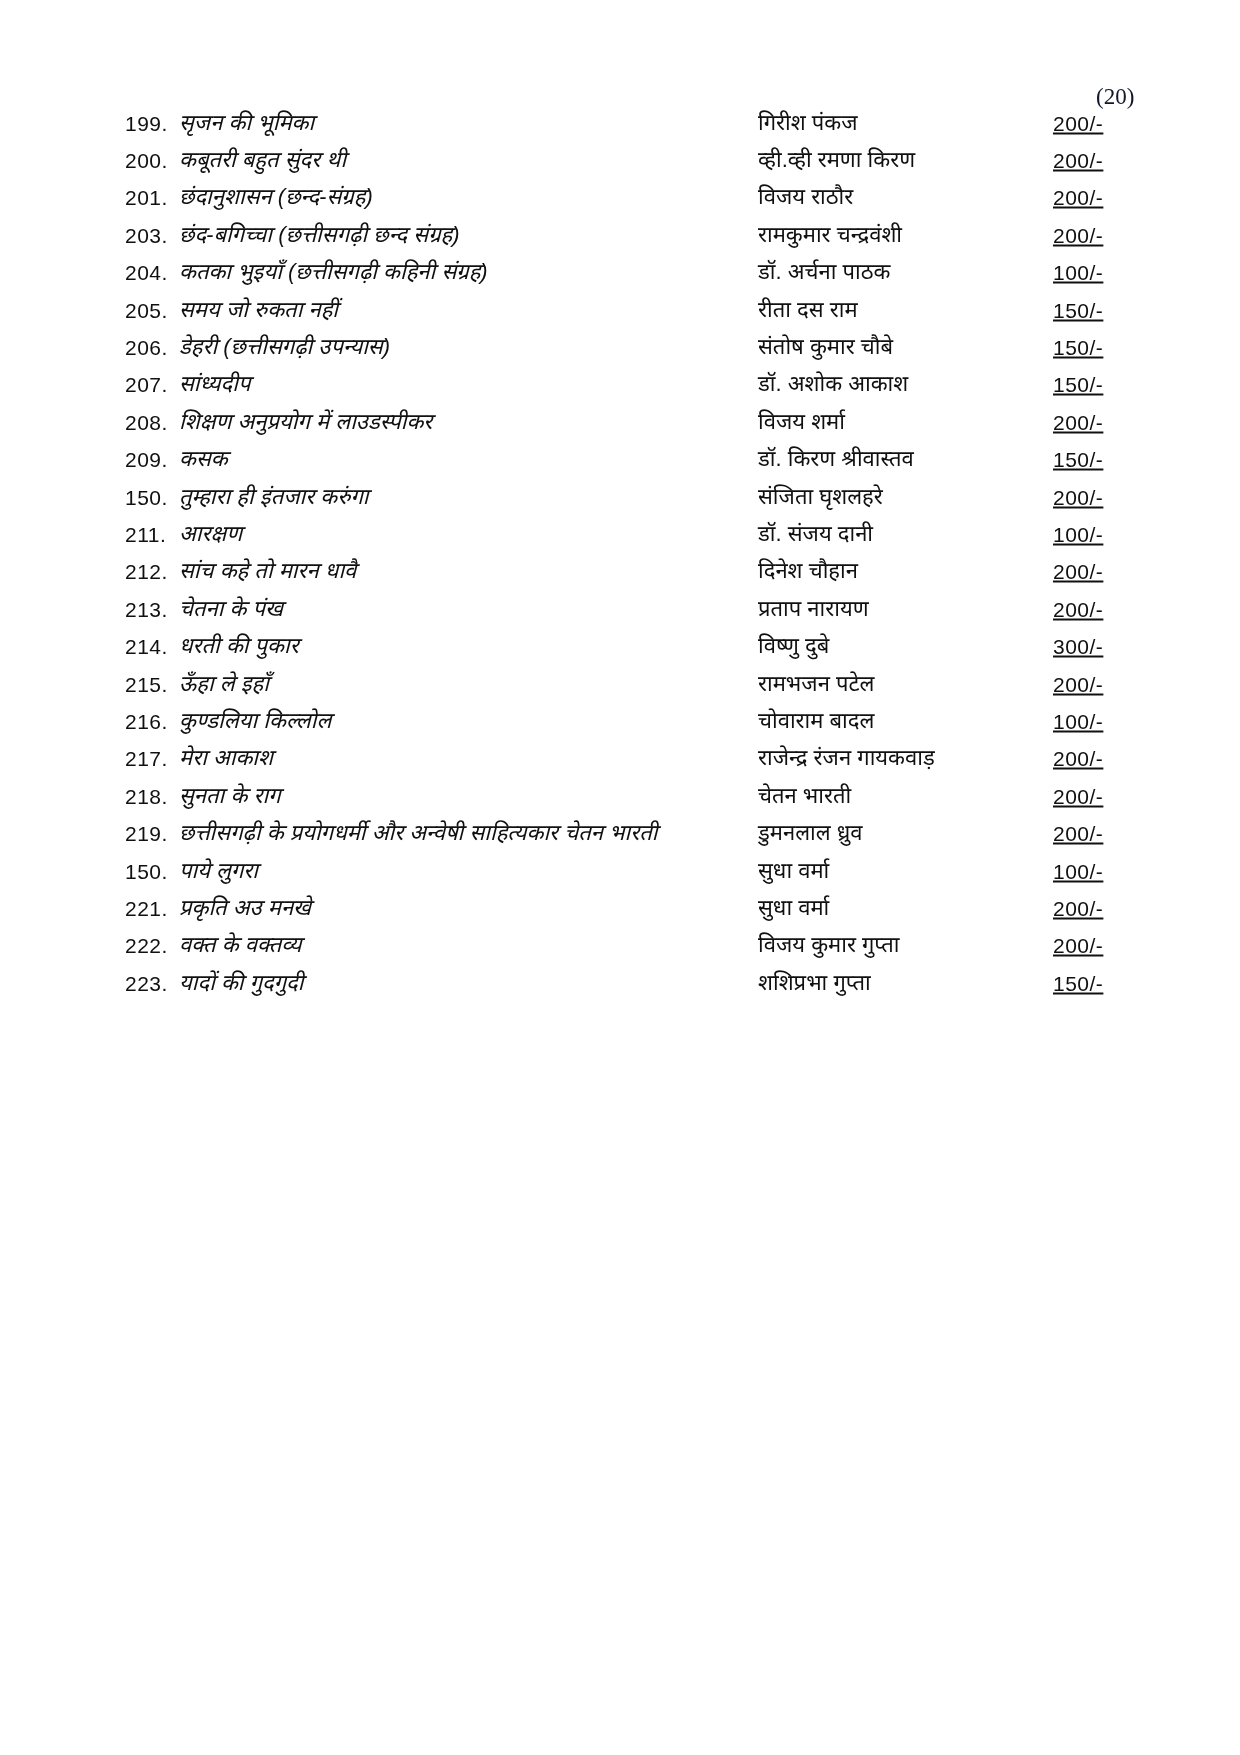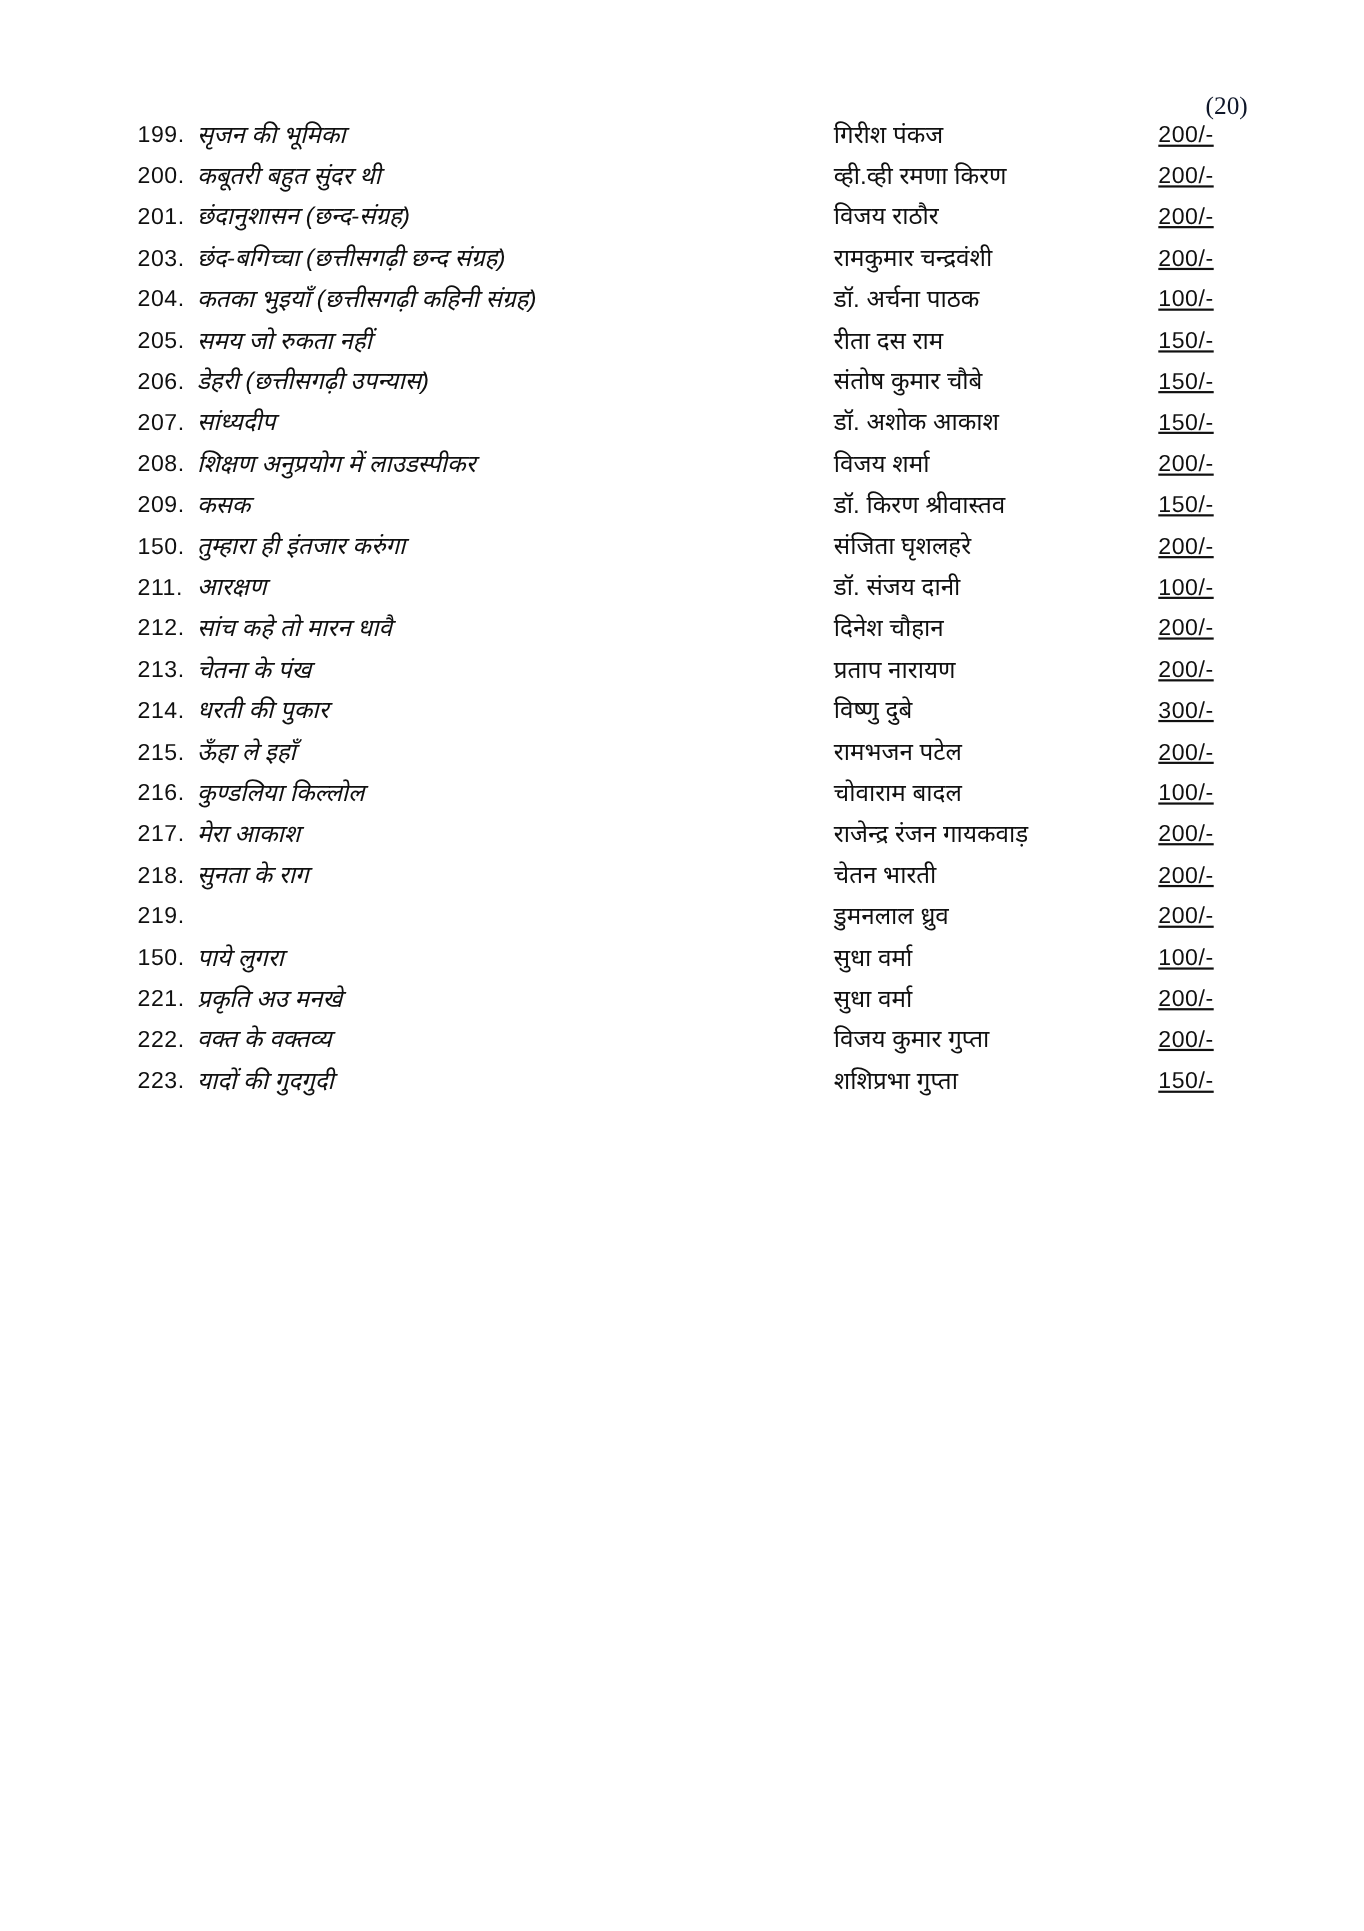--- a/index.html
+++ b/index.html
@@ -197,20 +197,21 @@
 
   <div class="row">
     <span class="no">218.</span>
     <span class="title">सुनता के राग</span>
     <span class="author">चेतन भारती</span>
     <span class="price">200/-</span>
   </div>
 
   <div class="row">
     <span class="no">219.</span>
+    <span class="title">छत्तीसगढ़ी के प्रयोगधर्मी और अन्वेषी साहित्यकार चेतन भारती</span>
     <span class="author">डुमनलाल ध्रुव</span>
     <span class="price">200/-</span>
   </div>
 
   <div class="row">
     <span class="no">150.</span>
     <span class="title">पाये लुगरा</span>
     <span class="author">सुधा वर्मा</span>
     <span class="price">100/-</span>
   </div>

